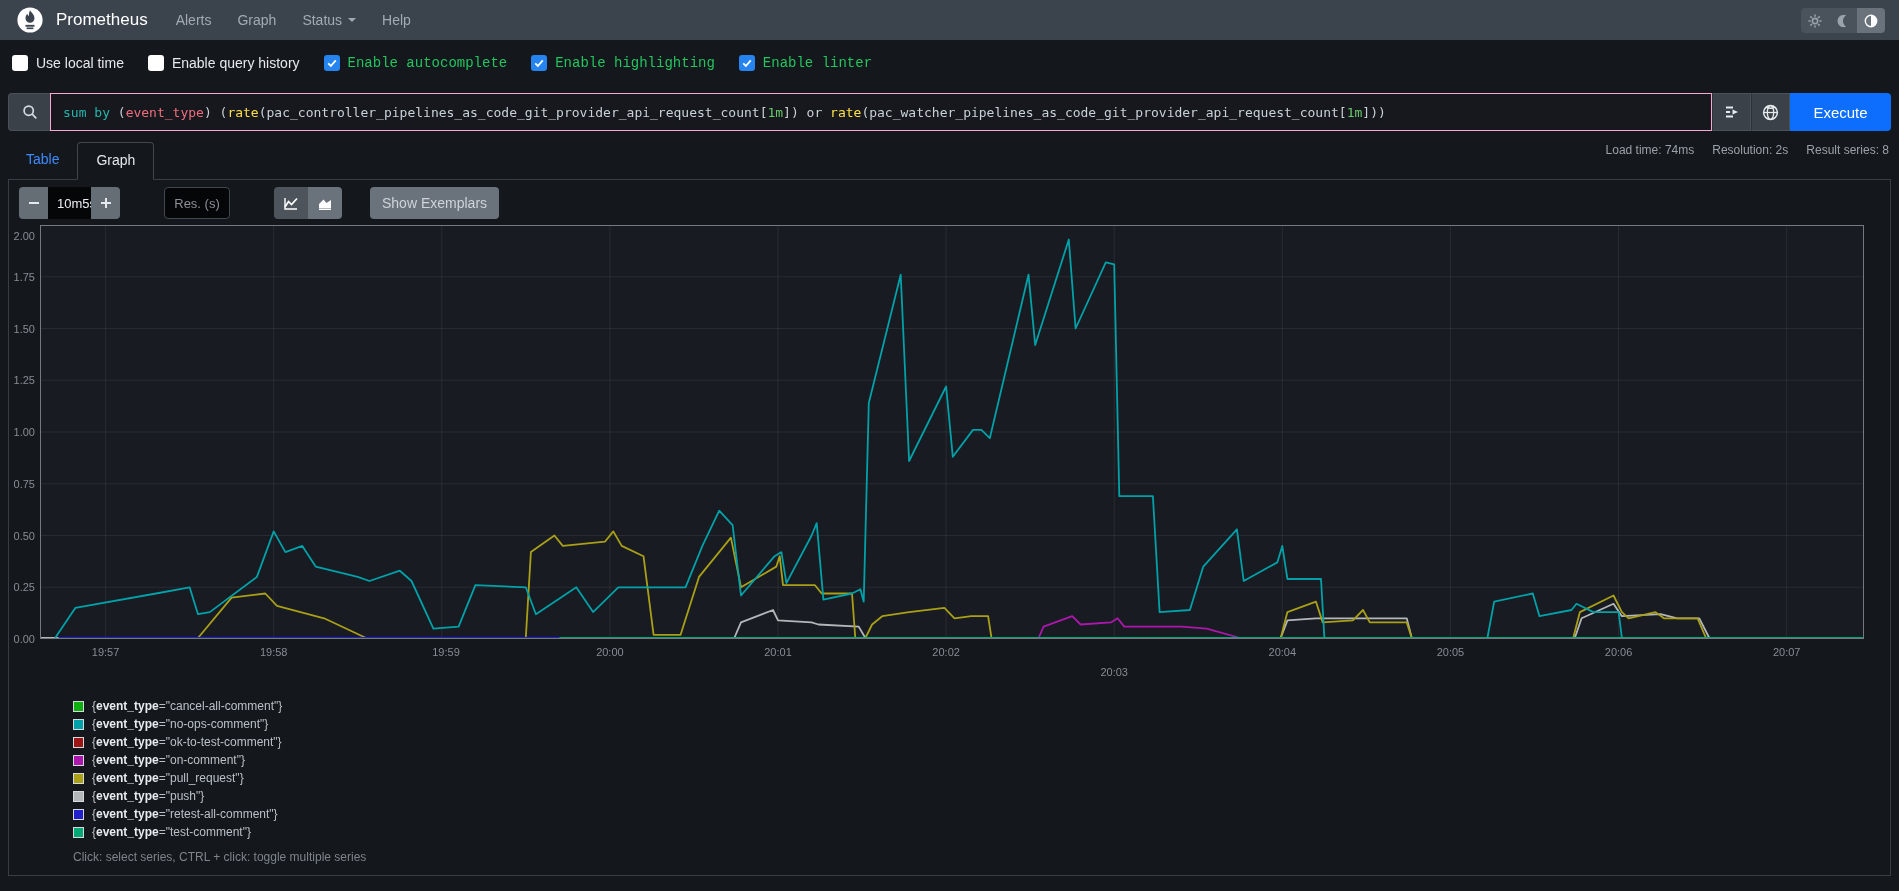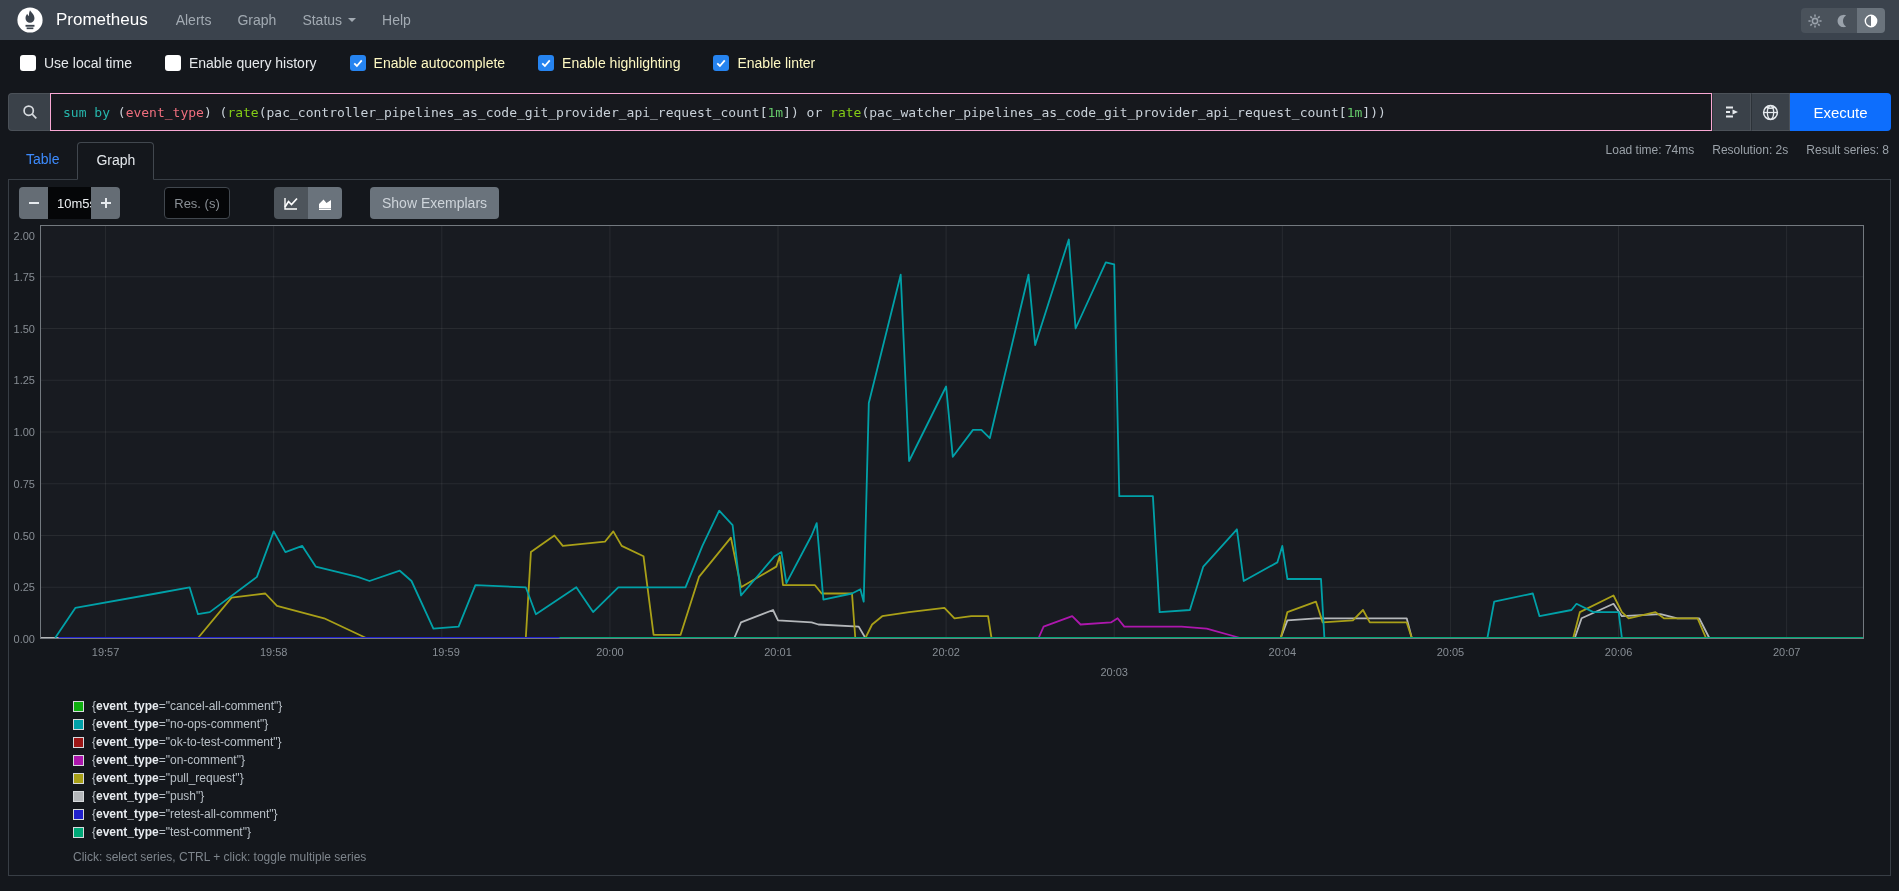--- a/index.html
+++ b/index.html
@@ -15,36 +15,36 @@
   .nav-links { display:flex; align-items:center; gap:26px; }
   .nav-link { font-size:14px; color:#a2aab2; cursor:pointer; display:inline-flex; align-items:center; }
   .caret { display:inline-block; margin-left:6px; width:0; height:0;
            border-left:4px solid transparent; border-right:4px solid transparent; border-top:4px solid #a2aab2; }
   .theme-group { position:absolute; right:14px; top:8px; display:flex; border-radius:4px; overflow:hidden; }
   .theme-btn { width:28px; height:25px; background:#4a525b; display:flex; align-items:center; justify-content:center; cursor:pointer; }
   .theme-btn svg { width:14px; height:14px; }
   .theme-btn.active { background:#6a737c; }
 
   
-  .options-bar { position:absolute; left:20px; top:50px; height:26px; display:flex; align-items:center; gap:33px; }
+  .options-bar { position:absolute; left:12px; top:50px; height:26px; display:flex; align-items:center; gap:24px; }
   .option { display:flex; align-items:center; gap:8px; font-size:14px; cursor:pointer; }
   .cb { width:16px; height:16px; border-radius:3px; background:#ffffff; display:flex; align-items:center; justify-content:center; }
   .cb.checked { background:#2684f0; }
   .cb svg { width:12px; height:12px; }
   .opt-label { color:#e6e9ec; }
-  .option.checked .opt-label { color:#fef9c3; }
+  .option.checked .opt-label { color:#22c55e;font-family:Liberation Mono, monospace; }
 
   
   .query-bar { position:absolute; left:8px; top:93px; width:1883px; height:38px; display:flex; }
   .search-box { width:42px; background:#3a4149; border:1px solid #4b5158; border-right:none;
                 border-radius:4px 0 0 4px; display:flex; align-items:center; justify-content:center; }
   .query-input { flex:1; background:#16181d; border:1px solid #f9a8d4; display:flex; align-items:center;
                  padding:0 12px; font-family:"DejaVu Sans Mono", monospace; font-size:13px; white-space:pre; overflow:hidden; }
   .tok-plain { color:#c9d1d9; } .tok-metric { color:#c9d1d9; }
-  .tok-keyword { color:#26b5ab; } .tok-function { color:#84cc16; }
+  .tok-keyword { color:#26b5ab; } .tok-function { color:#fde047; }
   .tok-label { color:#ef6e7e; } .tok-duration { color:#65c96a; }
   .query-iconbtn { width:39px; background:#3a4149; border:1px solid #4b5158; border-left:1px solid #2c3238;
                    display:flex; align-items:center; justify-content:center; cursor:pointer; }
   .execute-btn { width:101px; background:#0d6efd; color:#fff; font-size:15px; border:none;
                  border-radius:0 4px 4px 0; display:flex; align-items:center; justify-content:center; cursor:pointer; }
 
   
   .tabs { position:absolute; left:8px; top:142px; height:38px; display:flex; z-index:2; }
   .tab { padding:9px 18px; font-size:14px; cursor:pointer; }
   .tab.inactive { color:#3d8bfd; }

